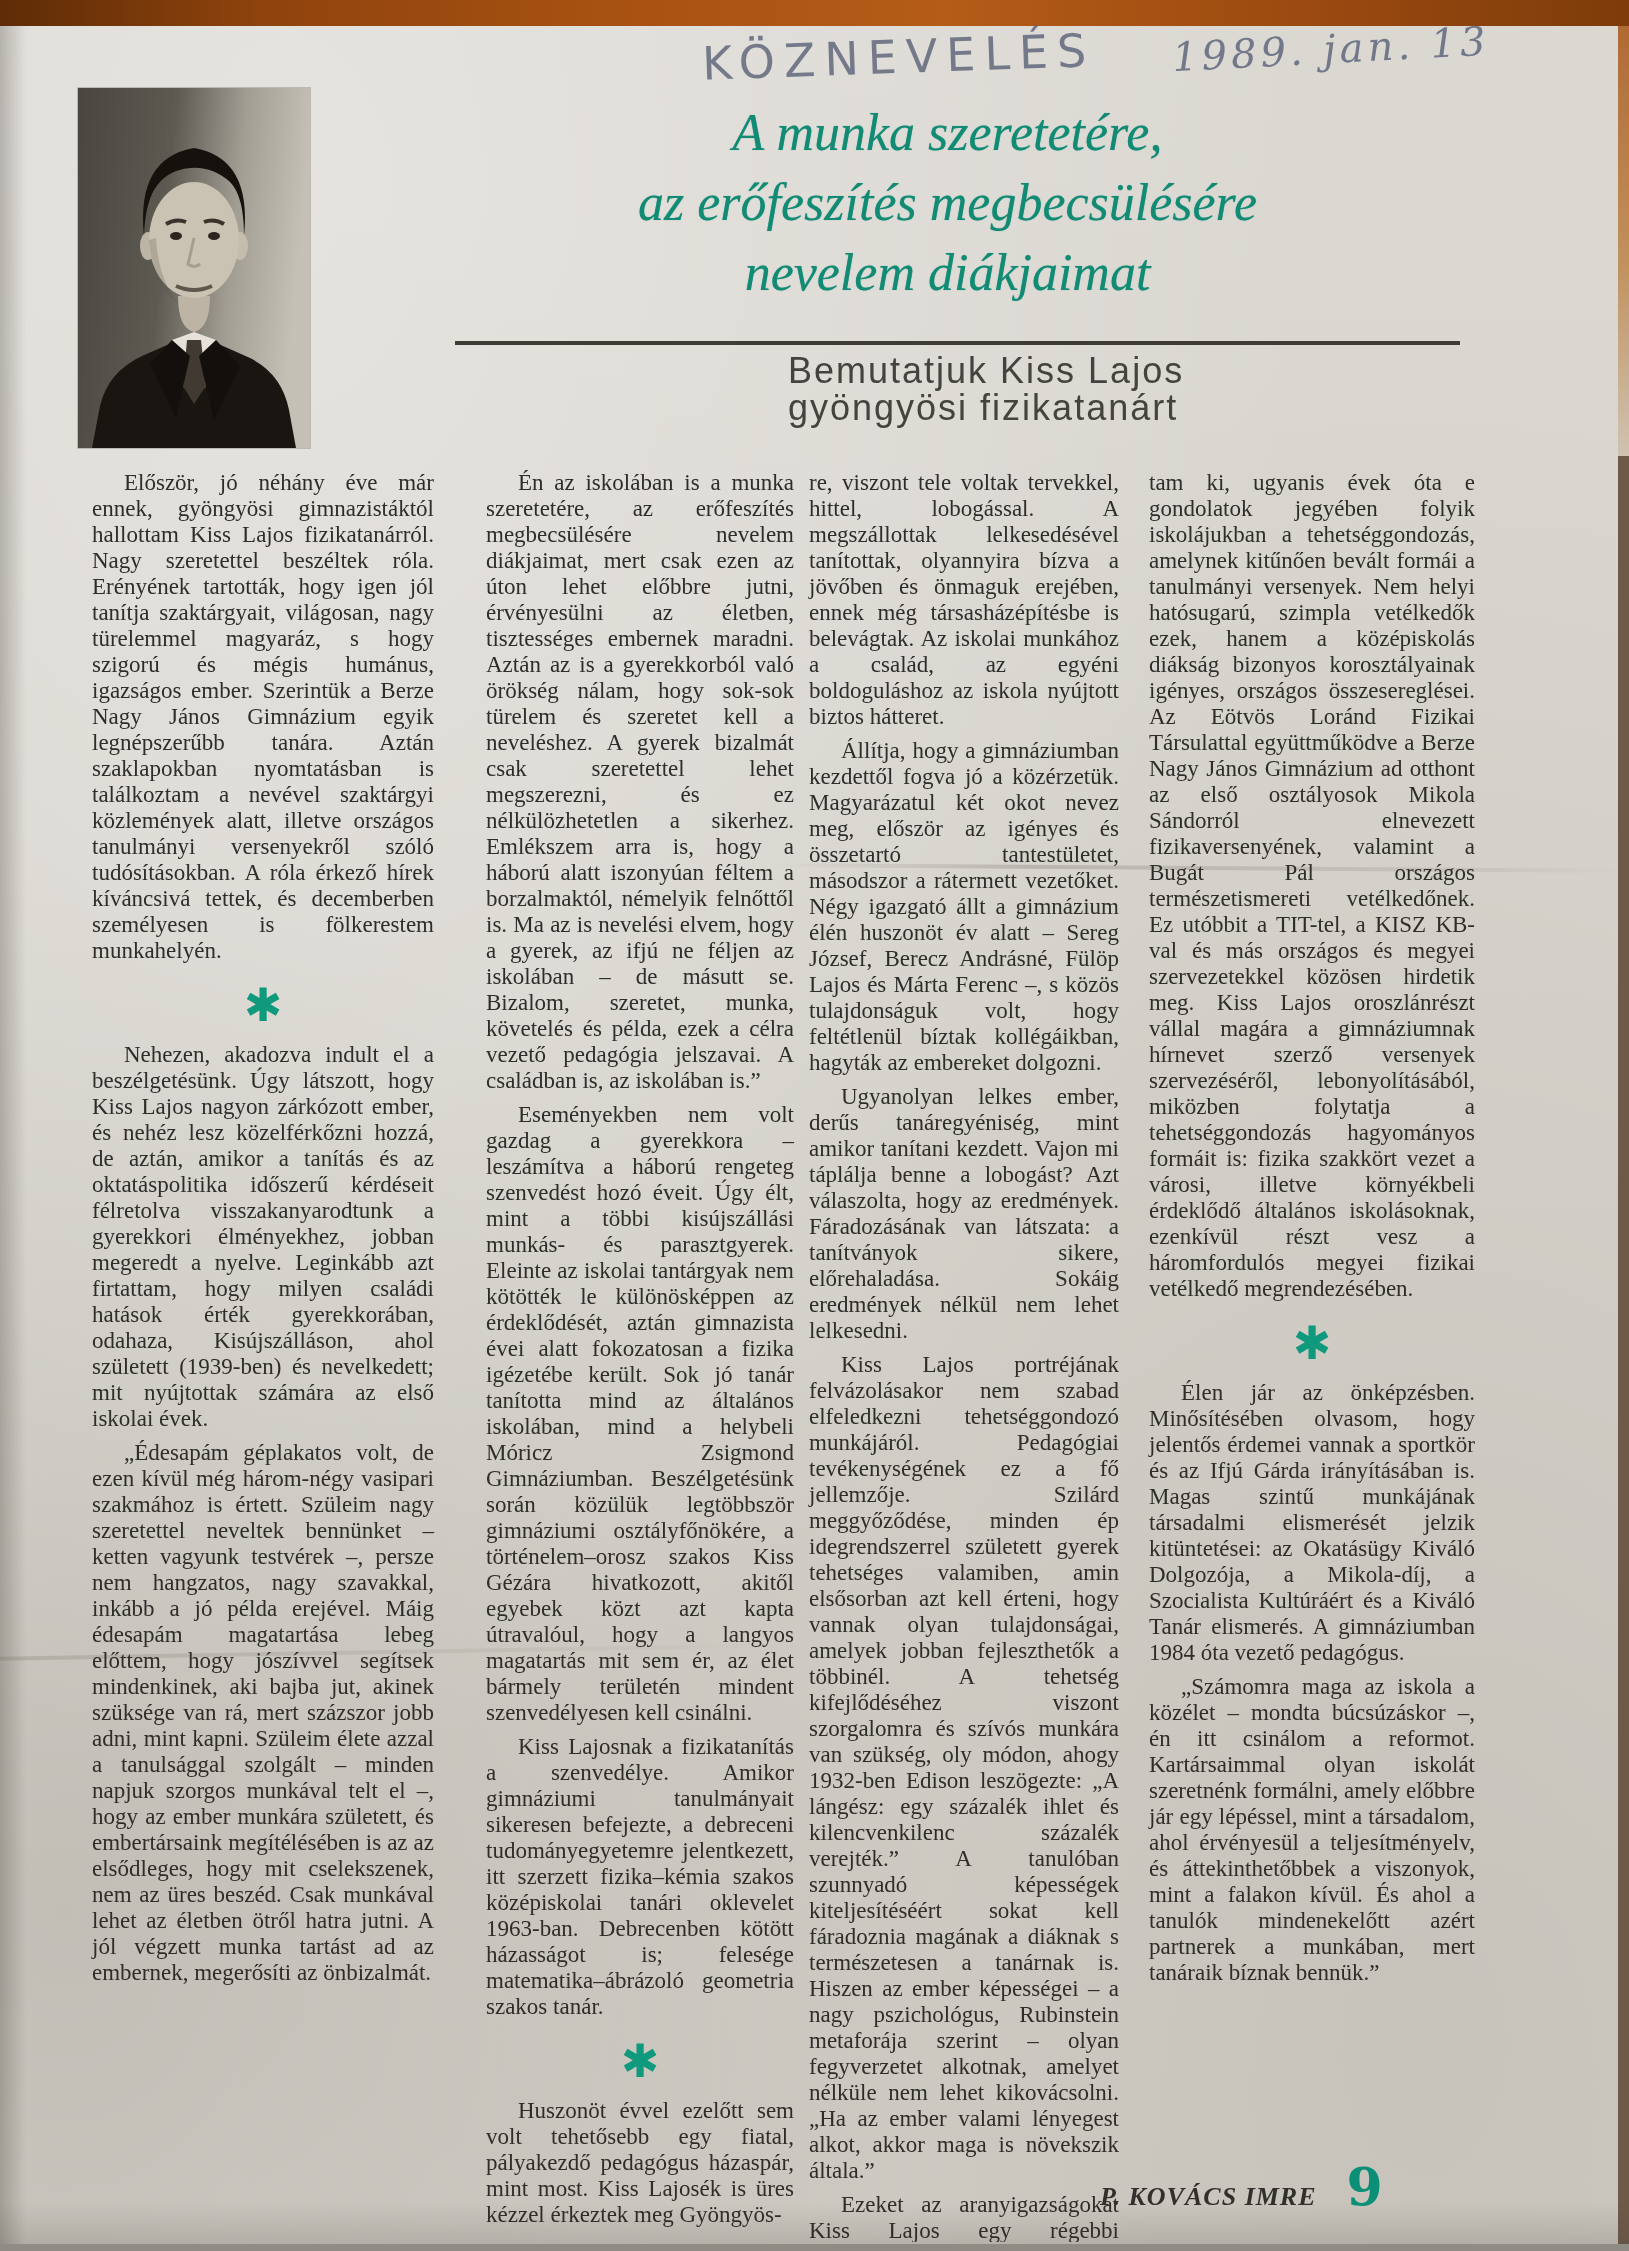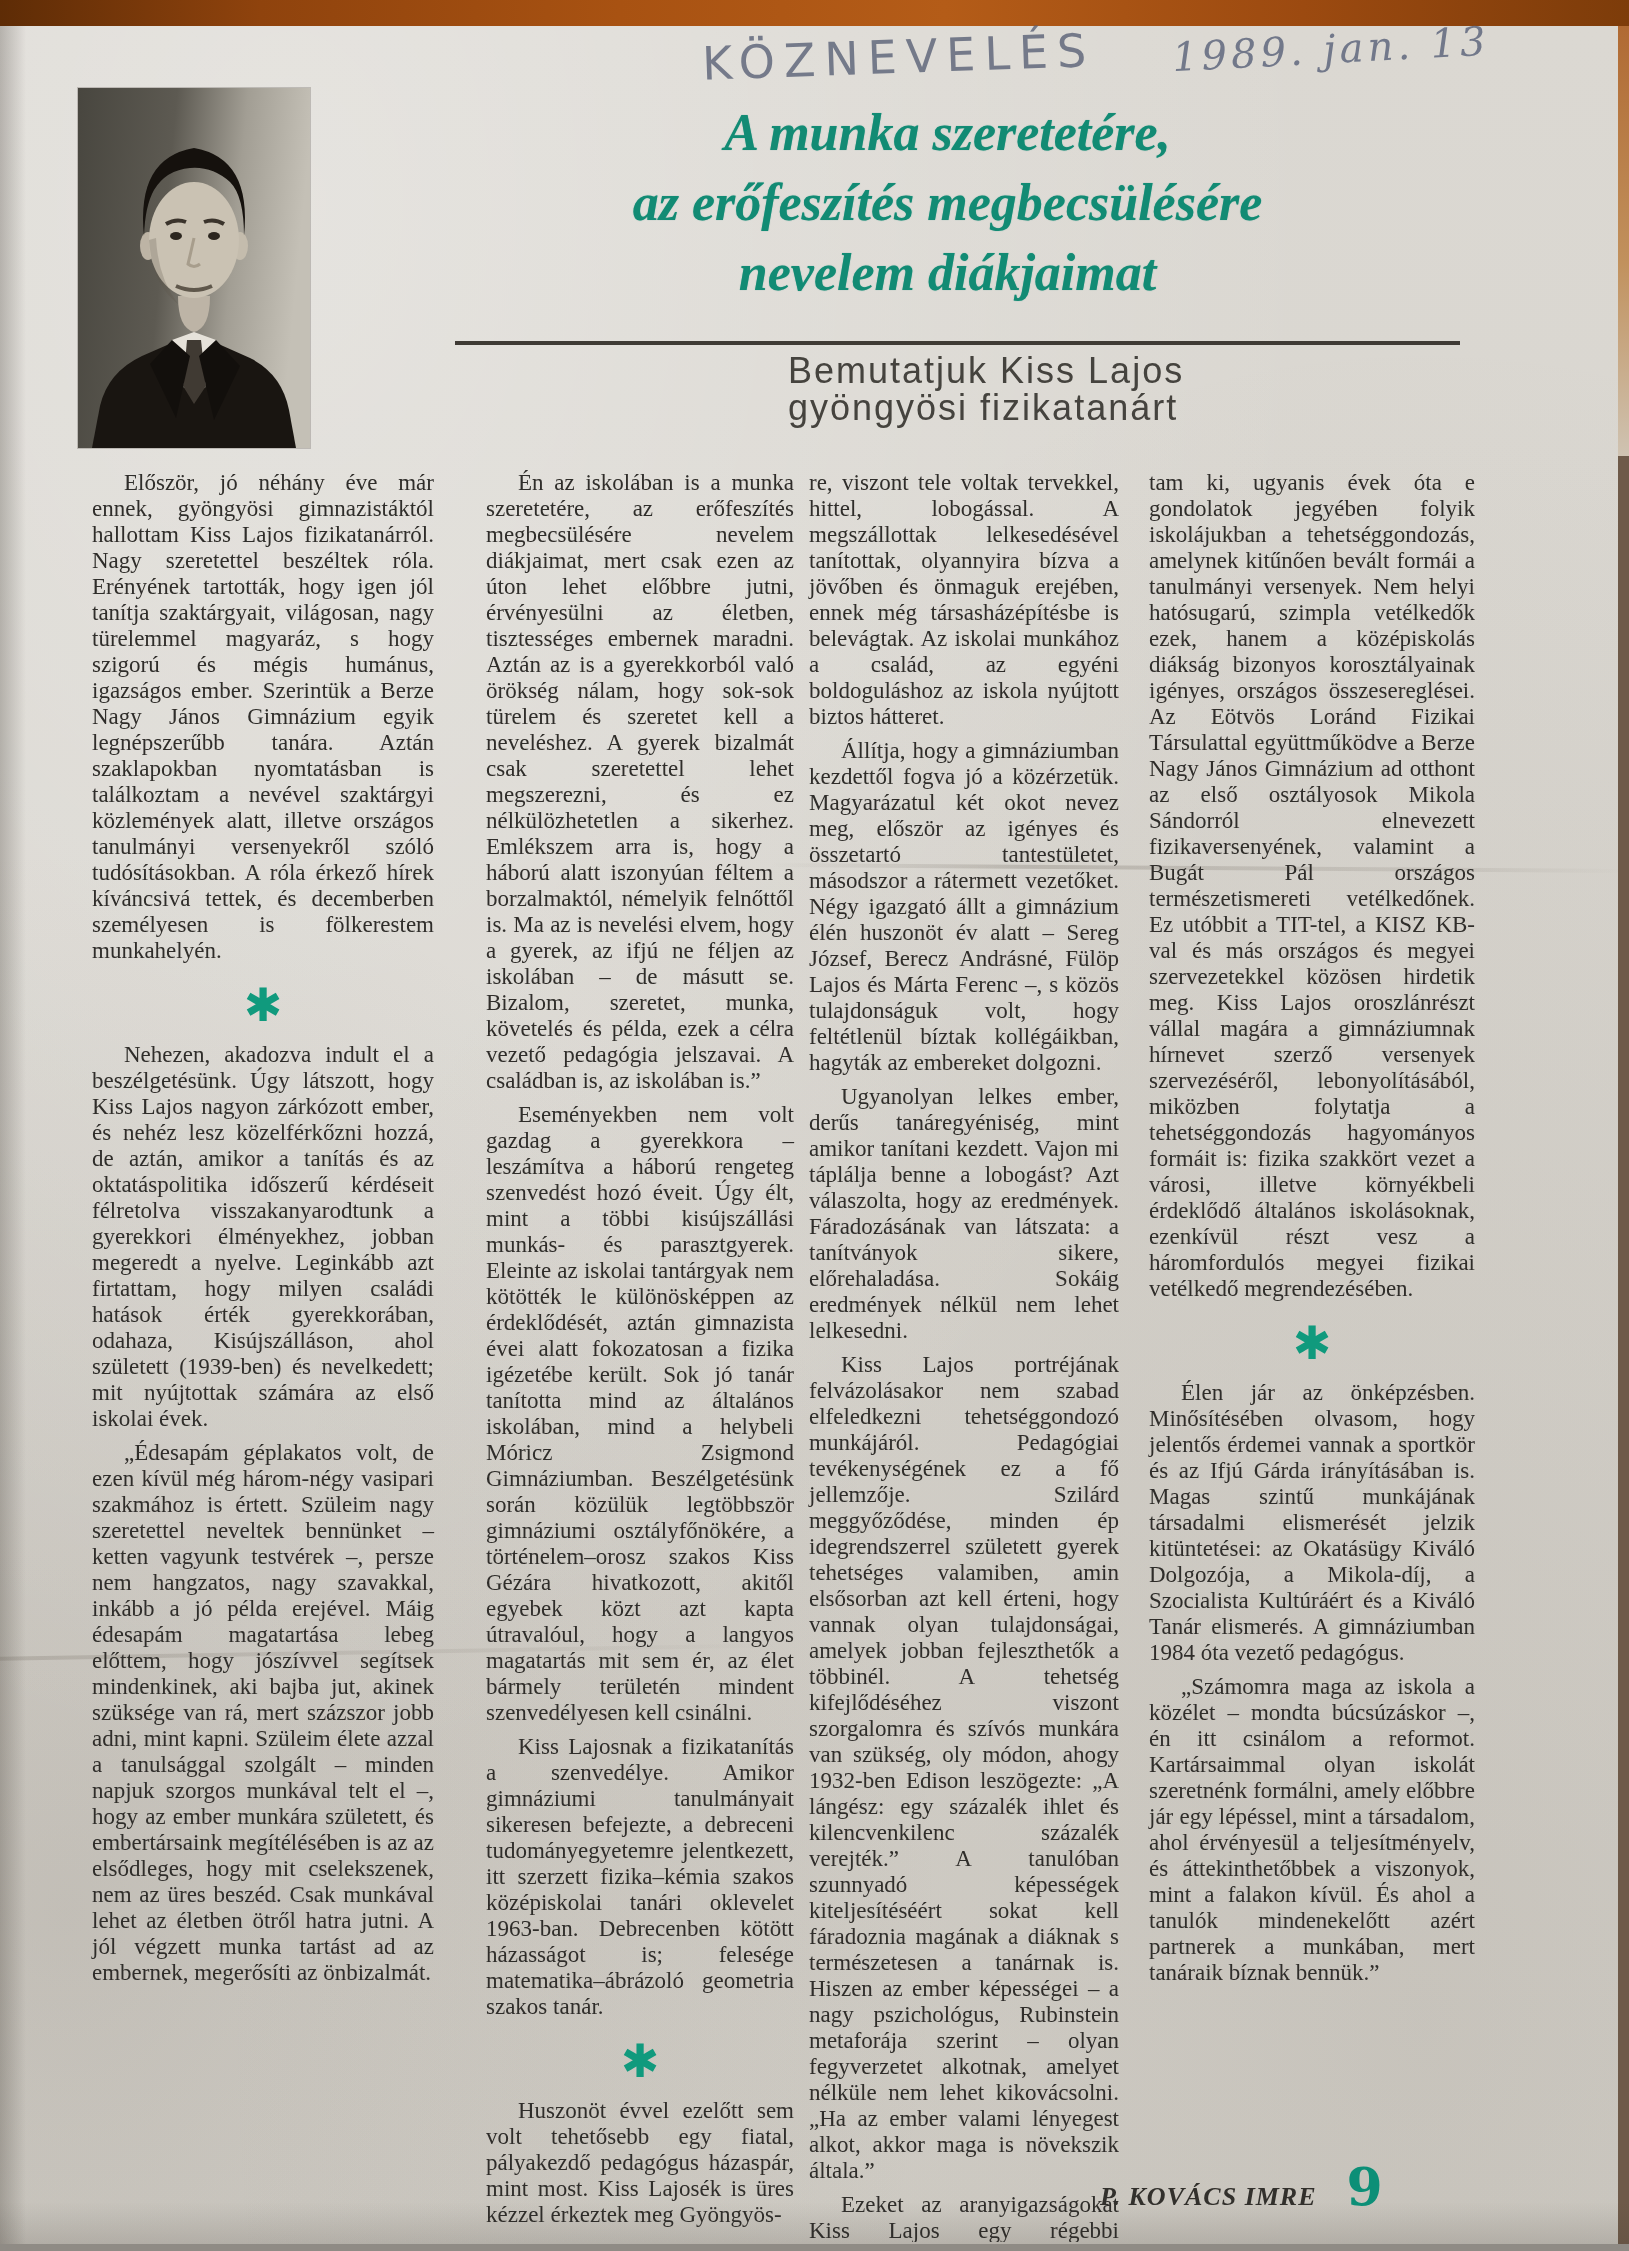--- a/index.html
+++ b/index.html
@@ -32,21 +32,21 @@
   #hw-pub{position:absolute;left:702px;top:30px;font-family:"DejaVu Sans",sans-serif;
     font-size:46px;letter-spacing:9px;color:rgba(86,94,115,.78);transform:rotate(-2deg);white-space:nowrap;}
   #hw-date{position:absolute;left:1172px;top:26px;font-family:"DejaVu Serif",serif;font-style:italic;
     font-size:40px;letter-spacing:4px;color:rgba(90,99,122,.82);transform:rotate(-3deg);white-space:nowrap;}
   
   #photo{position:absolute;left:78px;top:88px;width:232px;height:360px;margin:0;
     box-shadow:0 0 0 1px rgba(70,65,58,.25);}
   #photo svg{display:block;width:100%;height:100%;}
   
   #title{position:absolute;left:420px;top:98px;width:1055px;margin:0;text-align:center;
-    font-family:"Liberation Serif","DejaVu Serif",serif;font-weight:bold;font-style:italic;
+    font-family:"Liberation Serif","DejaVu Serif",serif;font-weight:normal;font-style:italic;
     font-size:52px;line-height:70px;color:#128b74;text-shadow:0 0 1px rgba(18,139,116,.55);}
   #title span{display:block;}
   #title-rule{position:absolute;left:455px;top:341px;width:1005px;height:4px;background:#3f3b35;}
   #subtitle{position:absolute;left:788px;top:352px;width:430px;margin:0;
     font-family:"Liberation Sans","DejaVu Sans",sans-serif;font-size:36px;line-height:37px;
     letter-spacing:2px;color:#45433e;}
   #subtitle span{display:block;}
   
   .col{position:absolute;top:462px;height:1780px;overflow:hidden;
     font-size:23px;line-height:26px;text-align:justify;color:#2f2d2a;}

